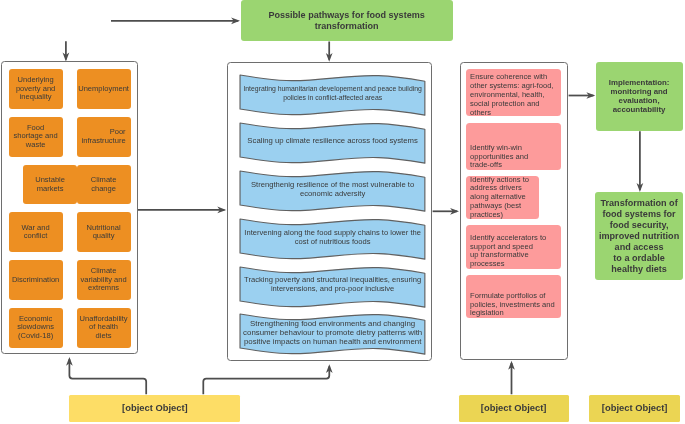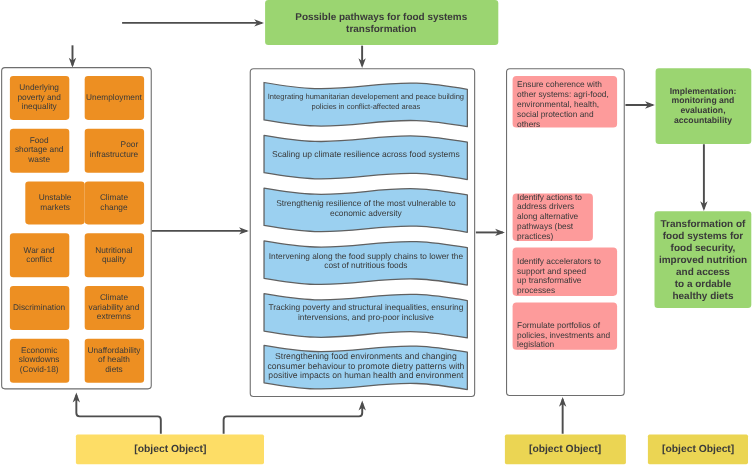--- a/index.html
+++ b/index.html
@@ -193,20 +193,27 @@
 <div class="abs panel" style="left:459.5px;top:61.8px;width:108.6px;height:298.5px;"></div>
 <div class="abs pinkchip" style="left:466.4px;top:69.1px;width:94.8px;height:46.8px;background:#fd9b9b;line-height:9.05px;">
       <div style="top:1.20px">
         <div>Ensure coherence with</div>
         <div>other systems: agri-food,</div>
         <div>environmental, health,</div>
         <div>social protection and</div>
         <div>others</div>
       </div>
     </div>
+<div class="abs pinkchip" style="left:466.4px;top:123.1px;width:94.8px;height:46.9px;background:#fd9b9b;line-height:8.72px;">
+      <div style="top:0.00px">
+        <div>Identify win-win</div>
+        <div>opportunities and</div>
+        <div>trade-offs</div>
+      </div>
+    </div>
 <div class="abs pinkchip" style="left:466.4px;top:175.8px;width:73px;height:43.5px;background:#fd9b9b;line-height:8.72px;">
       <div style="top:0.00px">
         <div>Identify actions to</div>
         <div>address drivers</div>
         <div>along alternative</div>
         <div>pathways (best practices)</div>
       </div>
     </div>
 <div class="abs pinkchip" style="left:466.4px;top:225.0px;width:94.8px;height:43.9px;background:#fd9b9b;line-height:8.72px;">
       <div style="top:0.00px">

